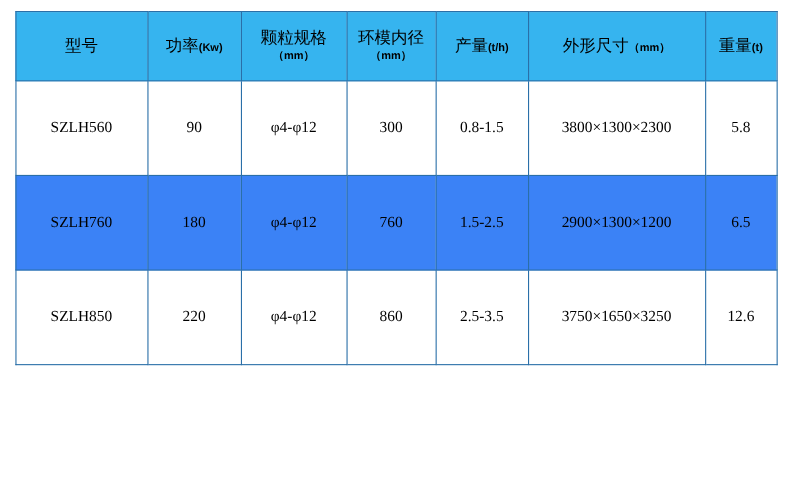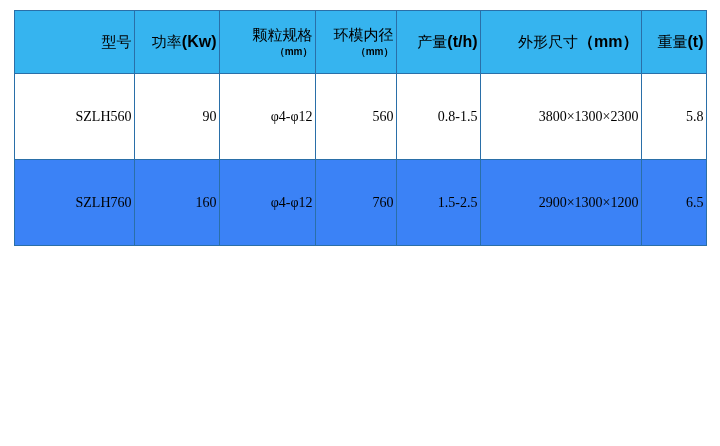--- a/index.html
+++ b/index.html
@@ -15,36 +15,36 @@
   }
   #spec-table {
     width: 692px;
     margin: 10px auto 0 auto;
     border-collapse: collapse;
     table-layout: fixed;
   }
   #spec-table td,
   #spec-table th {
     border: 1px solid #2a6fa8;
-    text-align: right;
+    text-align: center;
     vertical-align: middle;
     color: #000000;
     font-weight: normal;
     padding: 0 2px;
   }
   thead td {
     background: #36b4ef;
     height: 62px;
     font-size: 15px;
     line-height: 1.25;
     font-family: "Liberation Sans", "DejaVu Sans", sans-serif;
     font-weight: bold;
   }
   thead .unit {
-    font-size: 16px;
+    font-size: 10px;
     font-weight: bold;
   }
   thead .unit-line {
     display: block;
     font-size: 10px;
     font-weight: bold;
     margin-top: 1px;
   }
   tbody td {
     height: 85px;
@@ -100,28 +100,37 @@
       <td>
         <span>重量</span><span class="unit">(t)</span>
       </td>
     </tr>
   </thead>
   <tbody>
     <tr>
       <td>SZLH560</td>
       <td>90</td>
       <td>φ4-φ12</td>
-      <td>560</td>
+      <td>300</td>
       <td>0.8-1.5</td>
       <td>3800×1300×2300</td>
       <td>5.8</td>
     </tr>
     <tr>
       <td>SZLH760</td>
-      <td>160</td>
+      <td>180</td>
       <td>φ4-φ12</td>
       <td>760</td>
       <td>1.5-2.5</td>
       <td>2900×1300×1200</td>
       <td>6.5</td>
     </tr>
+    <tr>
+      <td>SZLH850</td>
+      <td>220</td>
+      <td>φ4-φ12</td>
+      <td>860</td>
+      <td>2.5-3.5</td>
+      <td>3750×1650×3250</td>
+      <td>12.6</td>
+    </tr>
   </tbody>
 </table>
 
 </body></html>

